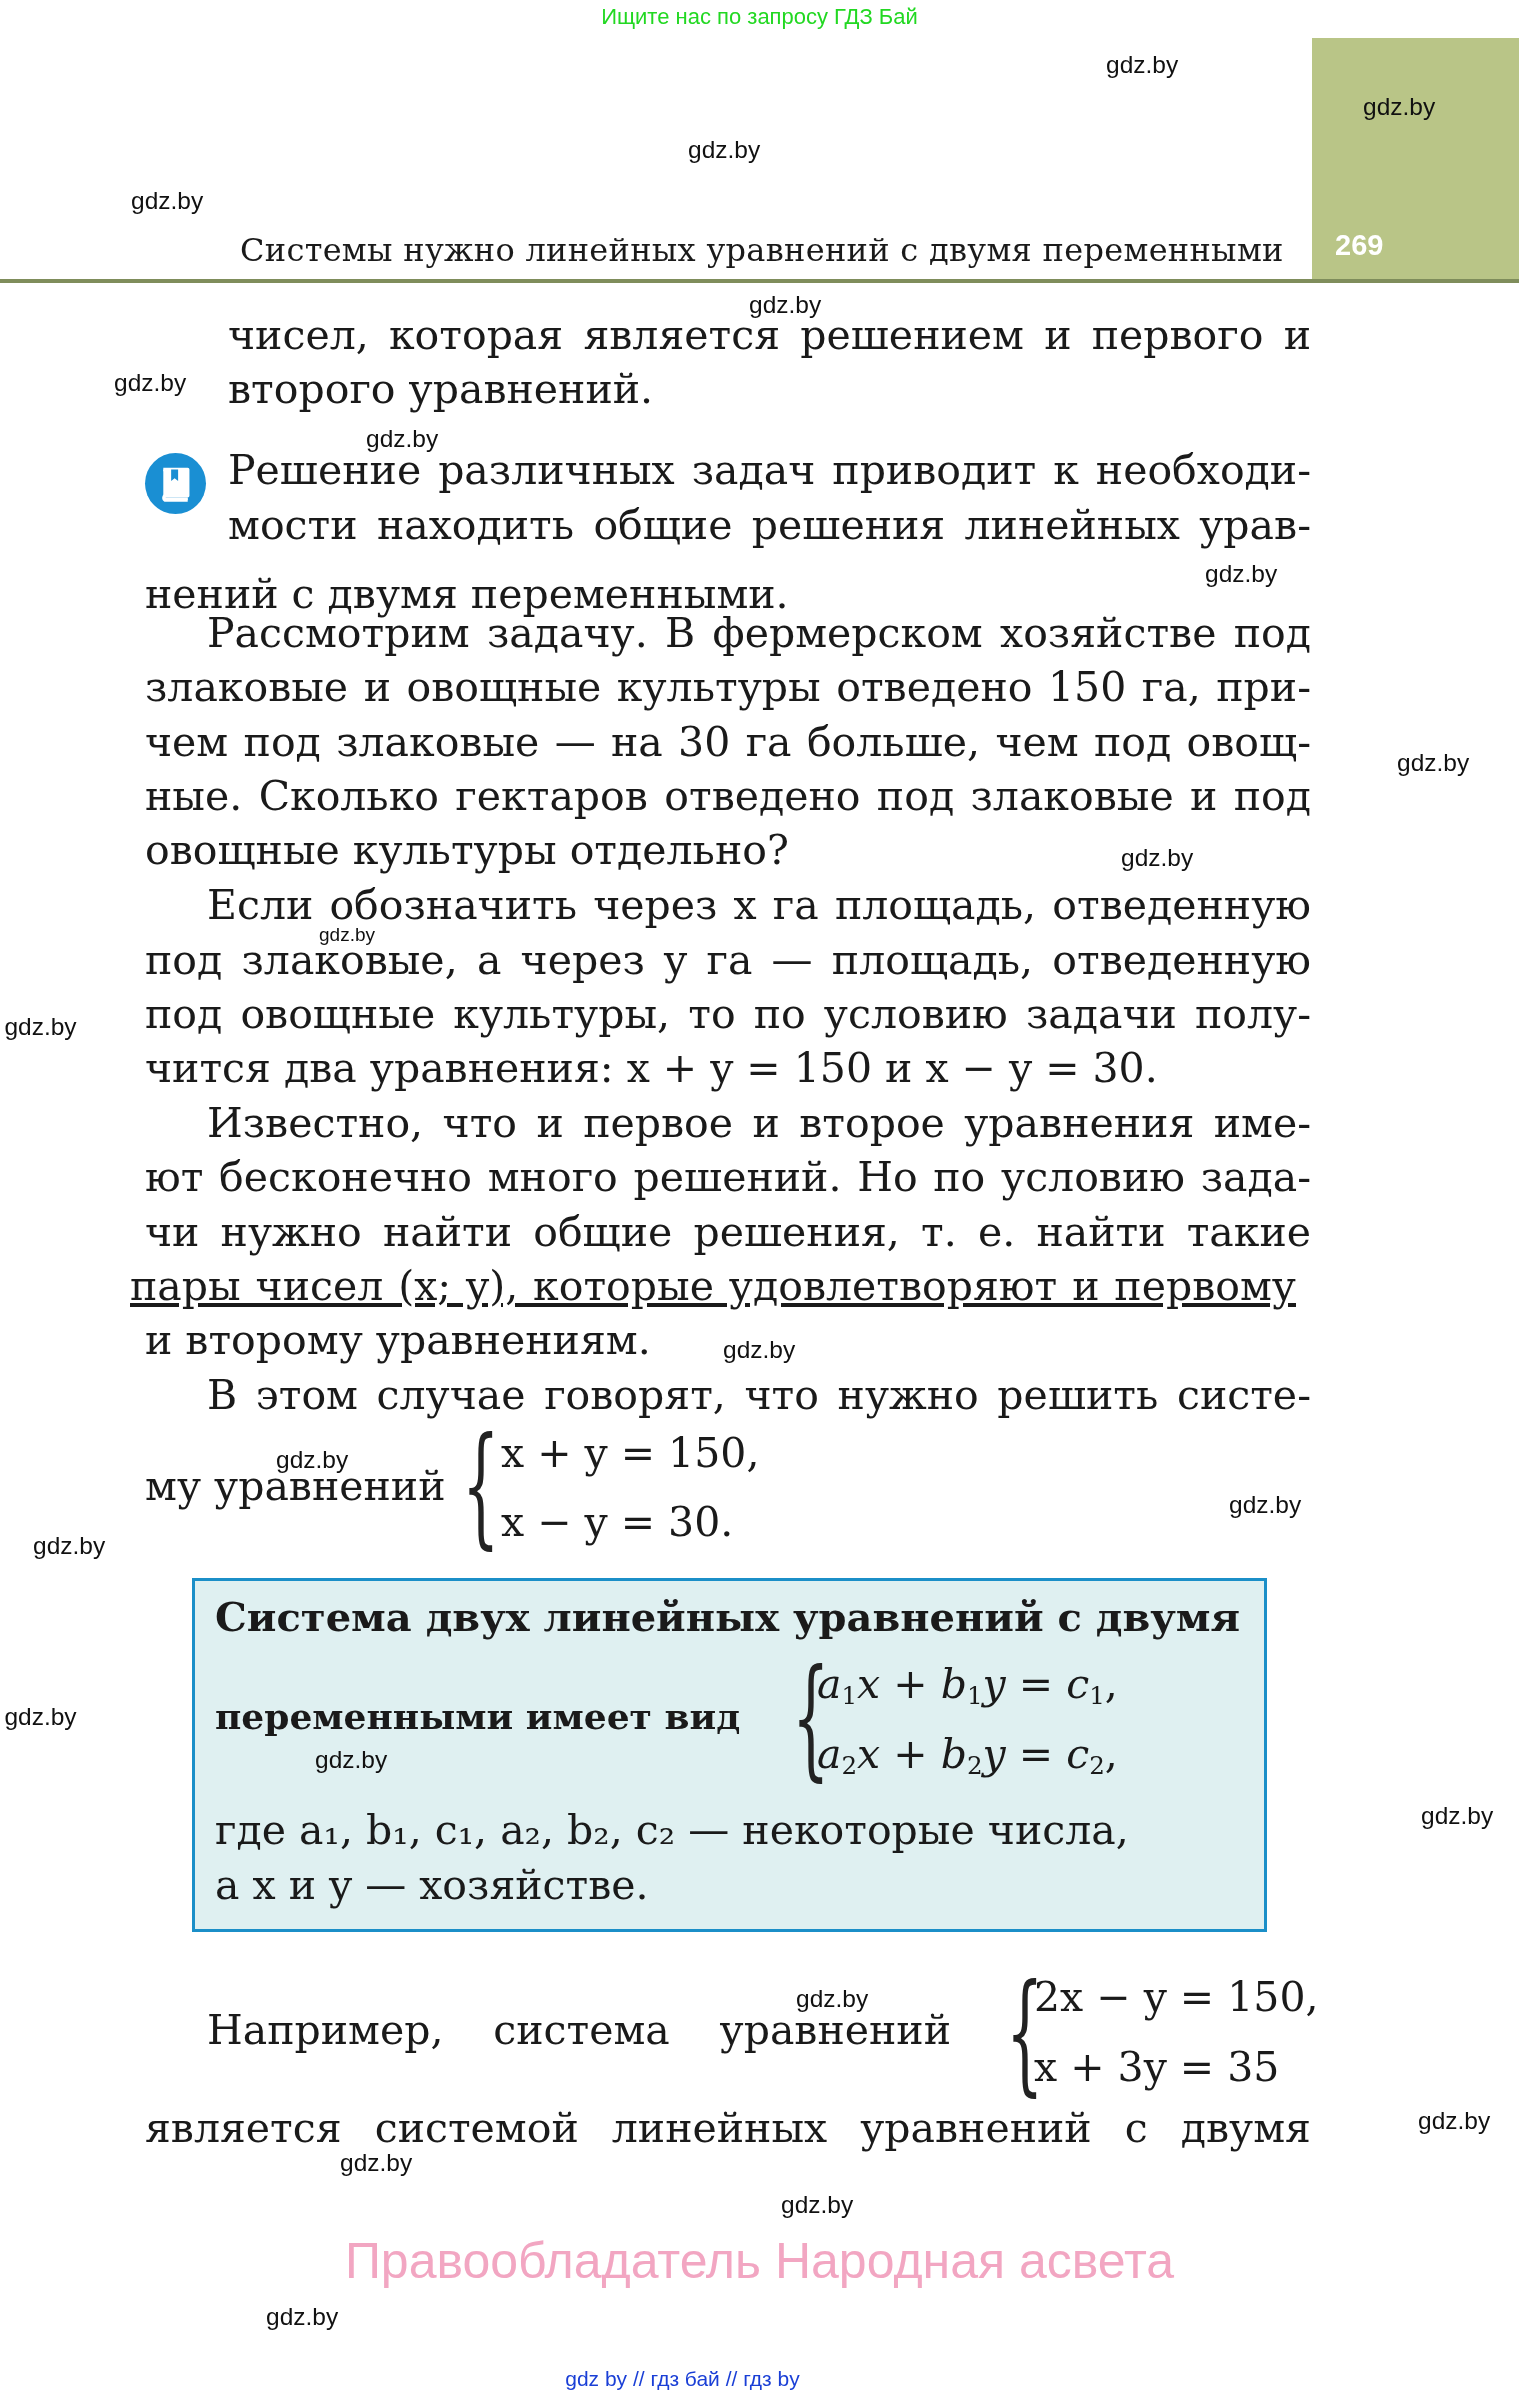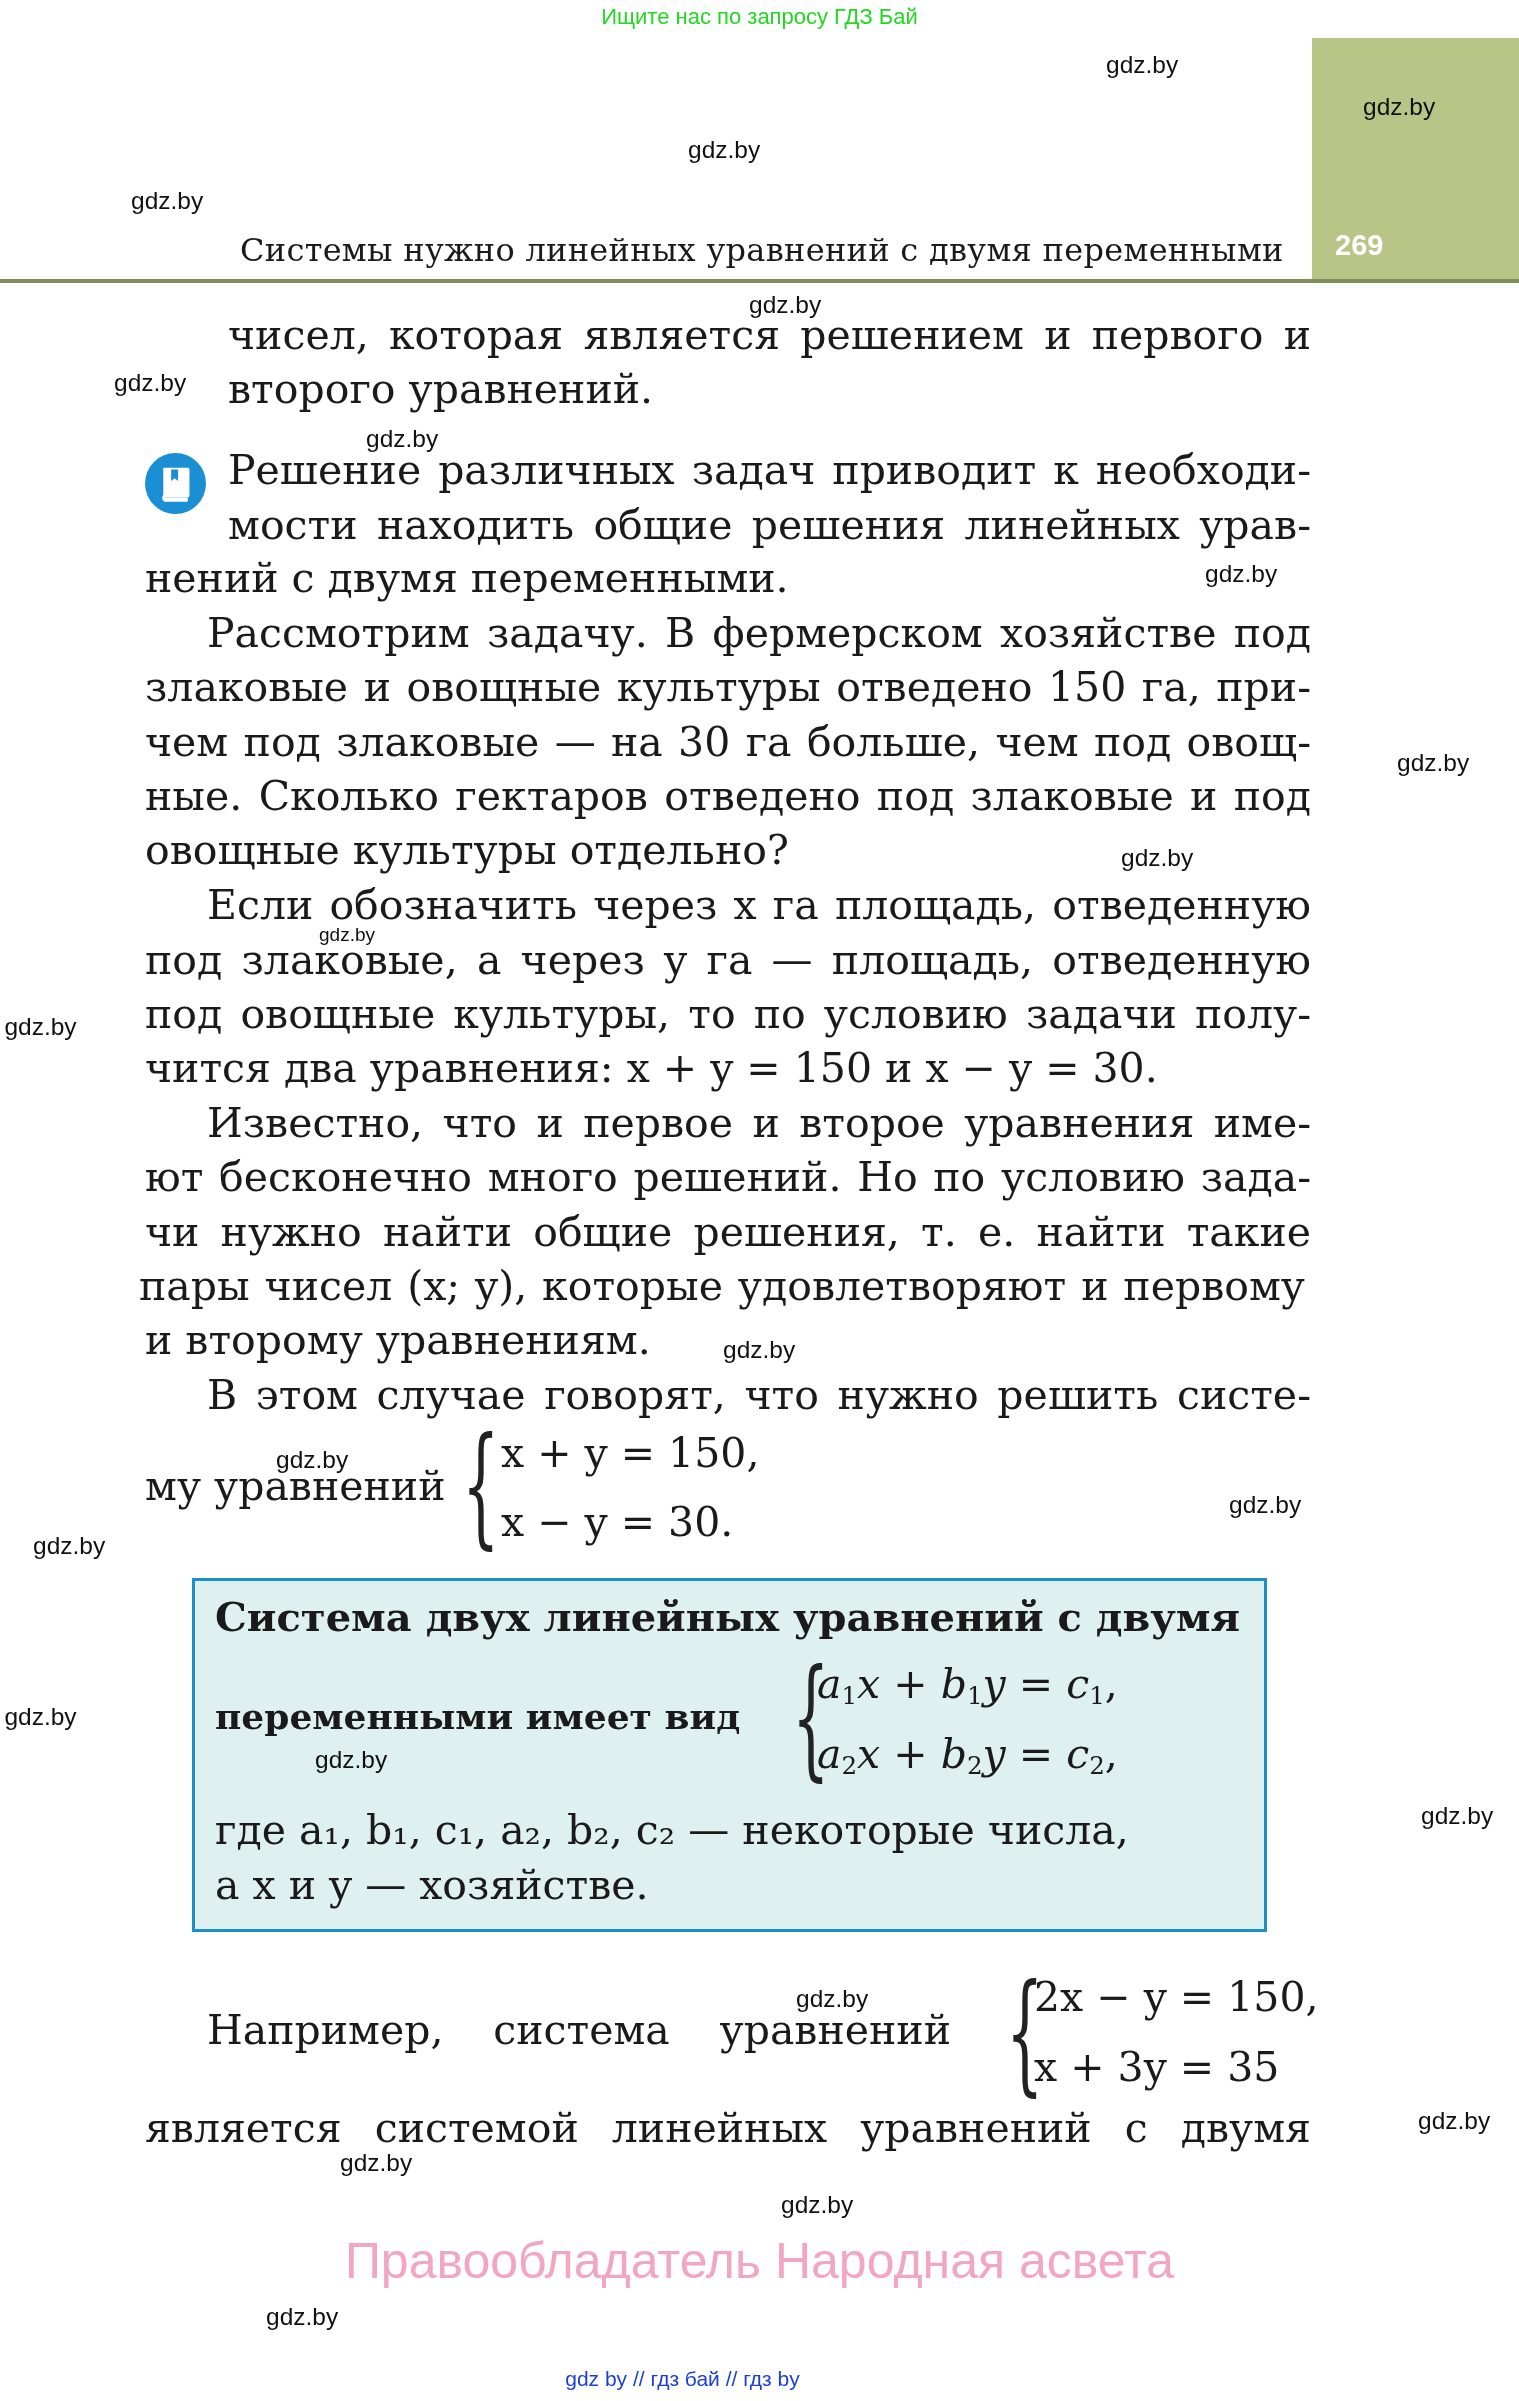--- a/index.html
+++ b/index.html
@@ -40,37 +40,37 @@
 <div class="abs book-icon">
   <svg width="61" height="61" viewBox="0 0 70 70">
     <path d="M21 19 h28 v30 h-26 a3 3 0 0 0 0 5 h26" fill="none" stroke="#fff" stroke-width="4" stroke-linejoin="round"></path>
     <rect x="21" y="19" width="28" height="30" fill="#fff"></rect>
     <path d="M30 19 v13 l4 -3 l4 3 v-13 z" fill="#1a8fd3"></path>
     <rect x="22" y="51" width="27" height="3" fill="#fff"></rect>
   </svg>
 </div>
 <div class="abs serif line just" style="left:228px; top:446px; width:1083px;">Решение различных задач приводит к необходи-</div>
 <div class="abs serif line just" style="left:228px; top:501px; width:1083px;">мости находить общие решения линейных урав-</div>
-<div class="abs serif line" style="left:145px; top:554px;">нений с двумя переменными.</div>
+<div class="abs serif line" style="left:145px; top:570px;">нений с двумя переменными.</div>
 
 <div class="abs serif line just" style="left:207px; top:609px; width:1104px;">Рассмотрим задачу. В фермерском хозяйстве под</div>
 <div class="abs serif line just" style="left:145px; top:663px; width:1166px;">злаковые и овощные культуры отведено 150 га, при-</div>
 <div class="abs serif line just" style="left:145px; top:718px; width:1166px;">чем под злаковые — на 30 га больше, чем под овощ-</div>
 <div class="abs serif line just" style="left:145px; top:772px; width:1166px;">ные. Сколько гектаров отведено под злаковые и под</div>
 <div class="abs serif line" style="left:145px; top:826px;">овощные культуры отдельно?</div>
 
 <div class="abs serif line just" style="left:207px; top:881px; width:1104px;">Если обозначить через x га площадь, отведенную</div>
 <div class="abs serif line just" style="left:145px; top:936px; width:1166px;">под злаковые, а через y га — площадь, отведенную</div>
 <div class="abs serif line just" style="left:145px; top:990px; width:1166px;">под овощные культуры, то по условию задачи полу-</div>
 <div class="abs serif line" style="left:145px; top:1044px;">чится два уравнения: x + y = 150 и x − y = 30.</div>
 
 <div class="abs serif line just" style="left:207px; top:1099px; width:1104px;">Известно, что и первое и второе уравнения име-</div>
 <div class="abs serif line just" style="left:145px; top:1153px; width:1166px;">ют бесконечно много решений. Но по условию зада-</div>
 <div class="abs serif line just" style="left:145px; top:1208px; width:1166px;">чи нужно найти общие решения, т. е. найти такие</div>
-<div class="abs serif line just" style="left:139px; top:1262px; width:1166px;">пары чисел (x; y), которые удовлетворяют и первому</div>
+<div class="abs serif line just" style="left:130px; top:1262px; width:1166px;text-decoration:underline;">пары чисел (x; y), которые удовлетворяют и первому</div>
 <div class="abs serif line" style="left:145px; top:1316px;">и второму уравнениям.</div>
 
 <div class="abs serif line just" style="left:207px; top:1371px; width:1104px;">В этом случае говорят, что нужно решить систе-</div>
 <div class="abs serif line" style="left:145px; top:1462px;">му уравнений</div>
 <div class="abs brace" style="left:462px; top:1420px; font-size:131px; line-height:131px; transform:scaleX(0.45); transform-origin:left top;">{</div>
 <div class="abs serif line" style="left:501px; top:1429px;">x + y = 150,</div>
 <div class="abs serif line" style="left:501px; top:1498px;">x − y = 30.</div>
 
 <div class="abs def-box"></div>
 <div class="abs serif line" style="left:215px; top:1593px; font-weight:bold; font-size:40px;">Система двух линейных уравнений с двумя</div>

